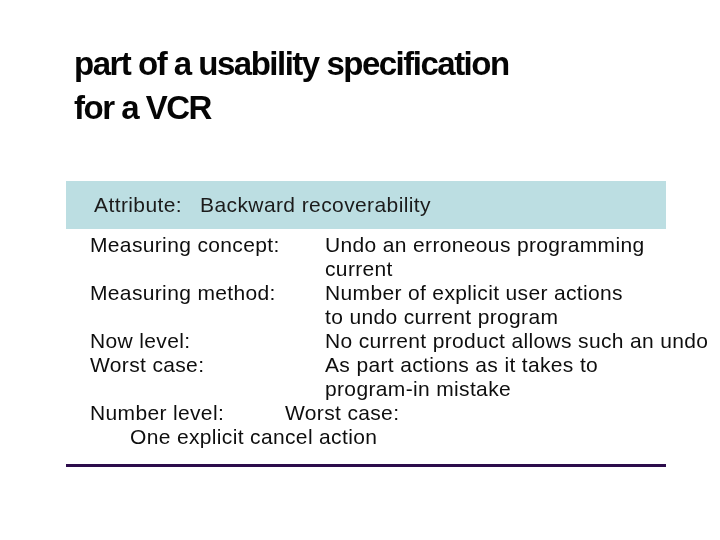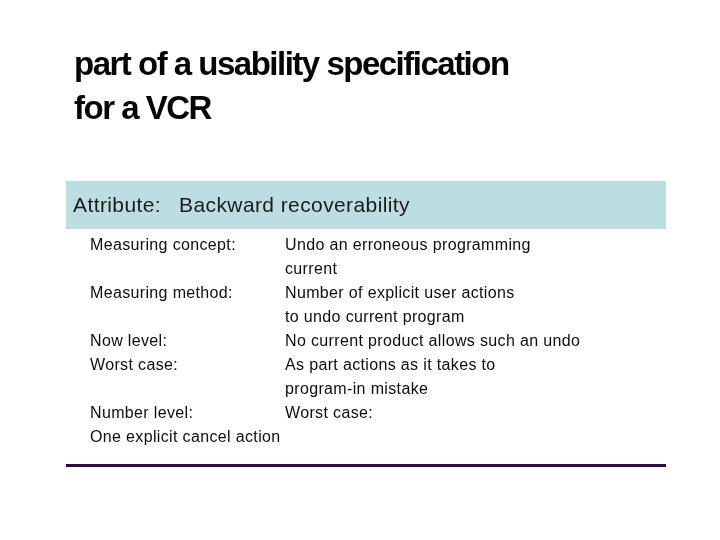--- a/index.html
+++ b/index.html
@@ -17,36 +17,36 @@
     font-weight: 700;
     font-size: 33px; line-height: 44px; letter-spacing: -1.5px;
     color: #050505;
     margin-left: 16px;
   }
 
   .attr-bar {
     position: absolute; left: 66px; top: 181px;
     width: 600px; height: 48px;
     display: flex; align-items: center;
-    padding-left: 7px; box-sizing: border-box;
+    padding-left: 28px; box-sizing: border-box;
   }
   .attr-label, .attr-value {
     font-size: 21px; letter-spacing: 0.4px; color: #1b1b1b;
     white-space: nowrap;
   }
   .attr-value { margin-left: 18px; }
 
   .spec-table {
     position: absolute; left: 90px; top: 233px; width: 582px;
     display: grid; grid-template-columns: 195px 1fr;
-    font-size: 16px; line-height: 24px; letter-spacing: 0.35px;
+    font-size: 21px; line-height: 24px; letter-spacing: 0.35px;
     color: #0e0e0e;
   }
   .spec-label { white-space: nowrap; }
-  .spec-value div { white-space: nowrap; }
+  .spec-value div { white-space: nowrap; margin-left: 40px; }
 
   .rule {
     position: absolute; left: 66px; top: 464px;
     width: 600px; height: 3px;
   }
 </style>
 </head>
 <body>
 
 <div class="slide">

